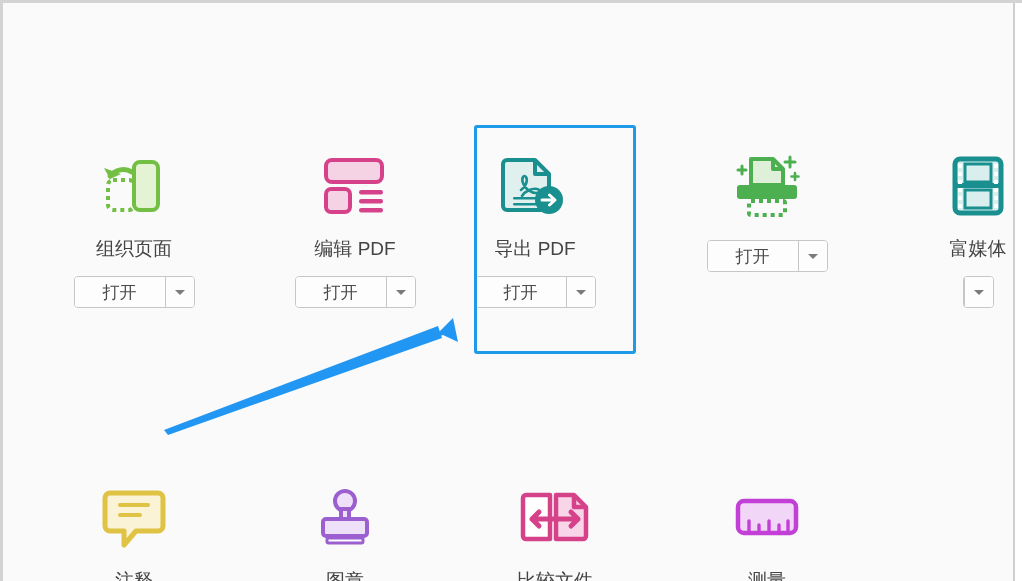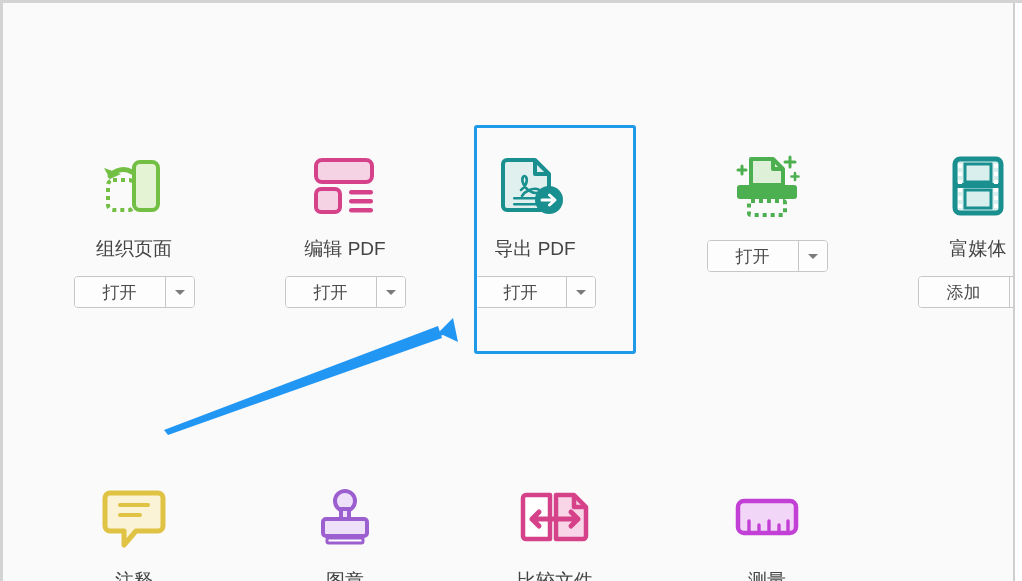--- a/index.html
+++ b/index.html
@@ -162,21 +162,21 @@
           <div class="split-button">
             <div class="sb-main">打开</div>
             <div class="sb-divider"></div>
             <div class="sb-arrow">
               <span class="caret"></span>
             </div>
           </div>
         </div>
       </div>
 
-      <div class="tool-card" style="left:234px; top:140px;">
+      <div class="tool-card" style="left:244px; top:140px;">
         <div class="icon-wrap">
           <svg width="68" height="60" viewBox="0 0 68 60">
             <rect x="5" y="4" width="56" height="22" rx="6" fill="#f6d2e5" stroke="#d6428a" stroke-width="4"></rect>
             <rect x="5" y="33" width="24" height="23" rx="5" fill="#f6d2e5" stroke="#d6428a" stroke-width="4"></rect>
             <rect x="38" y="34" width="24" height="4.5" rx="2.2" fill="#d6428a"></rect>
             <rect x="38" y="43" width="24" height="4.5" rx="2.2" fill="#d6428a"></rect>
             <rect x="38" y="52" width="24" height="4.5" rx="2.2" fill="#d6428a"></rect>
           </svg>
         </div>
         <div class="tool-label">编辑 PDF</div>
@@ -257,21 +257,20 @@
               <rect x="45" y="25" width="4" height="4"></rect>
                 <rect x="45" y="33" width="4" height="4"></rect>
               <rect x="45" y="41" width="4" height="4"></rect>
                 <rect x="45" y="49" width="4" height="4"></rect>
             </g>
           </svg>
         </div>
         <div class="tool-label">富媒体</div>
         <div class="btn-row">
           <div class="split-button">
-            <div class="sb-main">添加</div>
             <div class="sb-divider"></div>
             <div class="sb-arrow">
               <span class="caret"></span>
             </div>
           </div>
         </div>
       </div>
 
       <div class="tool-card" style="left:23px; top:472px;">
         <div class="icon-wrap">

